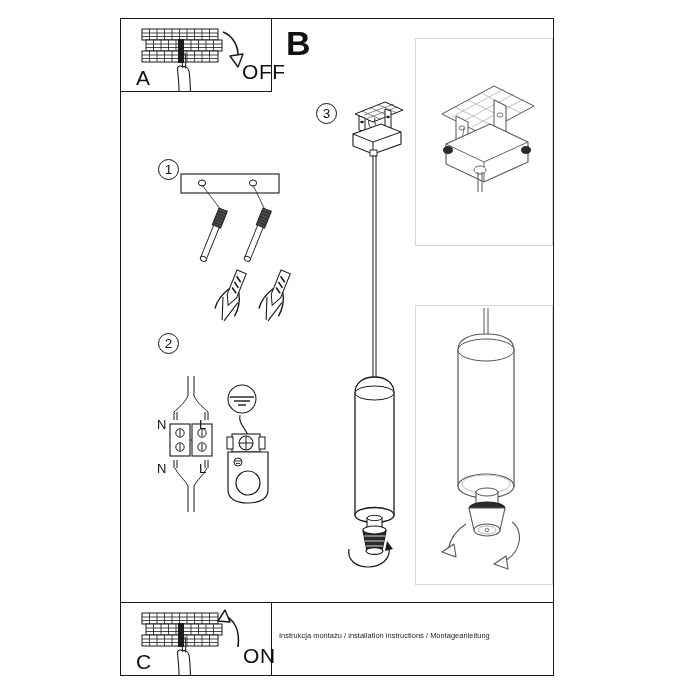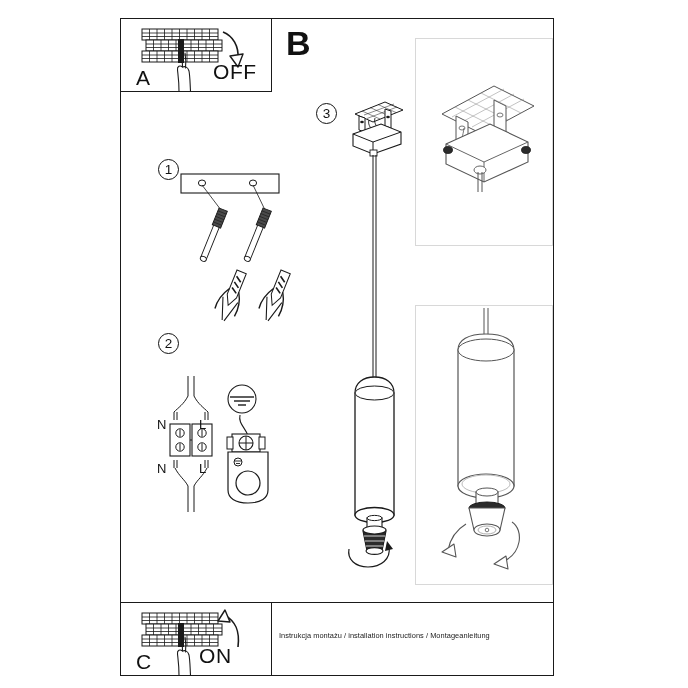--- a/index.html
+++ b/index.html
@@ -88,20 +88,21 @@
     color: #111;
     line-height: 1;
   }
 
   .onoff-word {
     font-size: 21px;
     font-weight: 400;
     color: #111;
     line-height: 1;
     letter-spacing: 0.6px;
+    margin-left: 29px;
   }
 
   
   .step-num {
     width: 21px; height: 21px;
     border: 1.5px solid #111;
     border-radius: 50%;
     color: #111;
     font-size: 13.5px;
     display: flex;
@@ -244,21 +245,21 @@
     <svg class="abs" style="left:48px; top:32px;" width="40" height="42" viewBox="0 0 40 42">
       <path d="M14 2 C13 8, 13 12, 13.5 16 C11 14, 8 15, 8.5 19 C9 24, 10 30, 10 40
                M13.5 16 C16 15, 19 16, 20 20 C21 25, 21 32, 21.5 40
                M16 2 C17 8, 17 13, 16.5 17" fill="none" stroke="#1a1a1a" stroke-width="1.1" stroke-linecap="round"></path>
     </svg>
     <svg class="abs" style="left:93px; top:6px;" width="34" height="46" viewBox="0 0 34 46">
       <path d="M10 6 C22 12, 26 22, 24 38" fill="none" stroke="#1a1a1a" stroke-width="1.6"></path>
       <path d="M4 12 L11 1 L16 13 Z" fill="#ffffff" stroke="#1a1a1a" stroke-width="1.4" stroke-linejoin="round"></path>
     </svg>
     <span class="abs panel-letter" style="left:15px; top:48px;">C</span>
-    <span class="abs onoff-word" style="left:78px; top:42px;">ON</span>
+    <span class="abs onoff-word" style="left:93px; top:42px;">ON</span>
   </div>
 
   <span class="abs big-letter letter-b">B</span>
 
   <div class="abs step-num step1">1</div>
 
   <svg class="abs" style="left:175px; top:170px;" width="140" height="145" viewBox="0 0 140 145">
 
     <rect x="6" y="4" width="98" height="19" fill="#ffffff" stroke="#1a1a1a" stroke-width="1.1"></rect>
     <ellipse cx="27" cy="13" rx="3.6" ry="3" fill="#ffffff" stroke="#1a1a1a" stroke-width="1"></ellipse>

